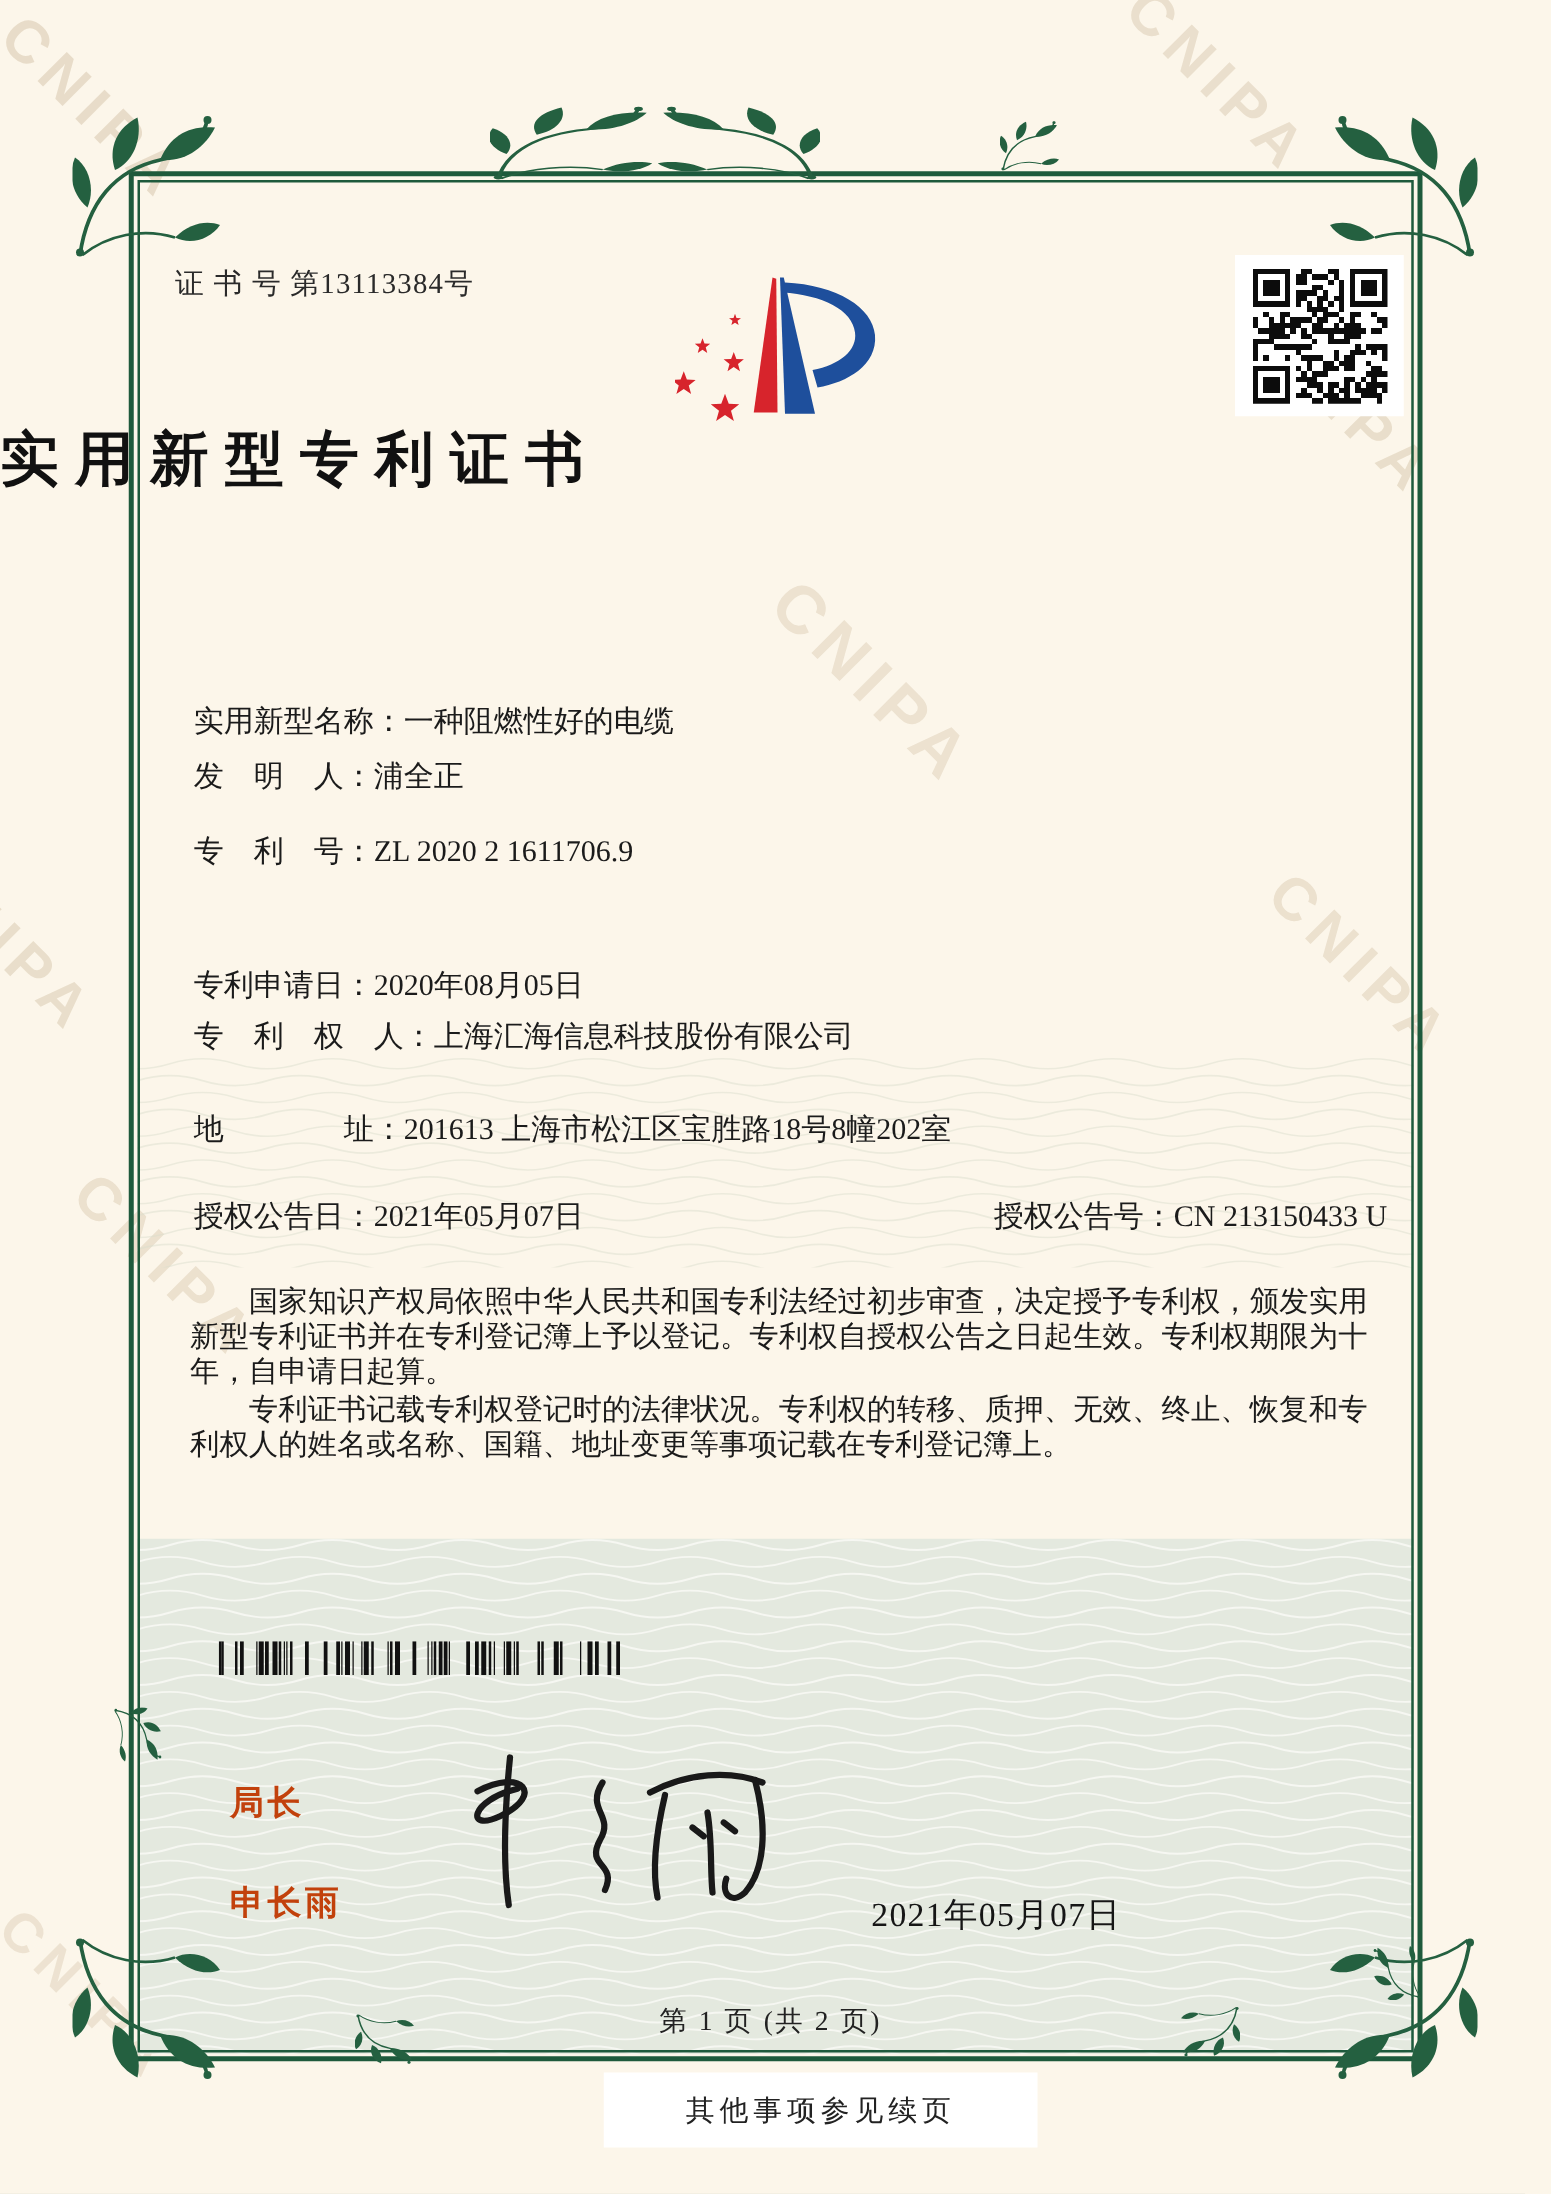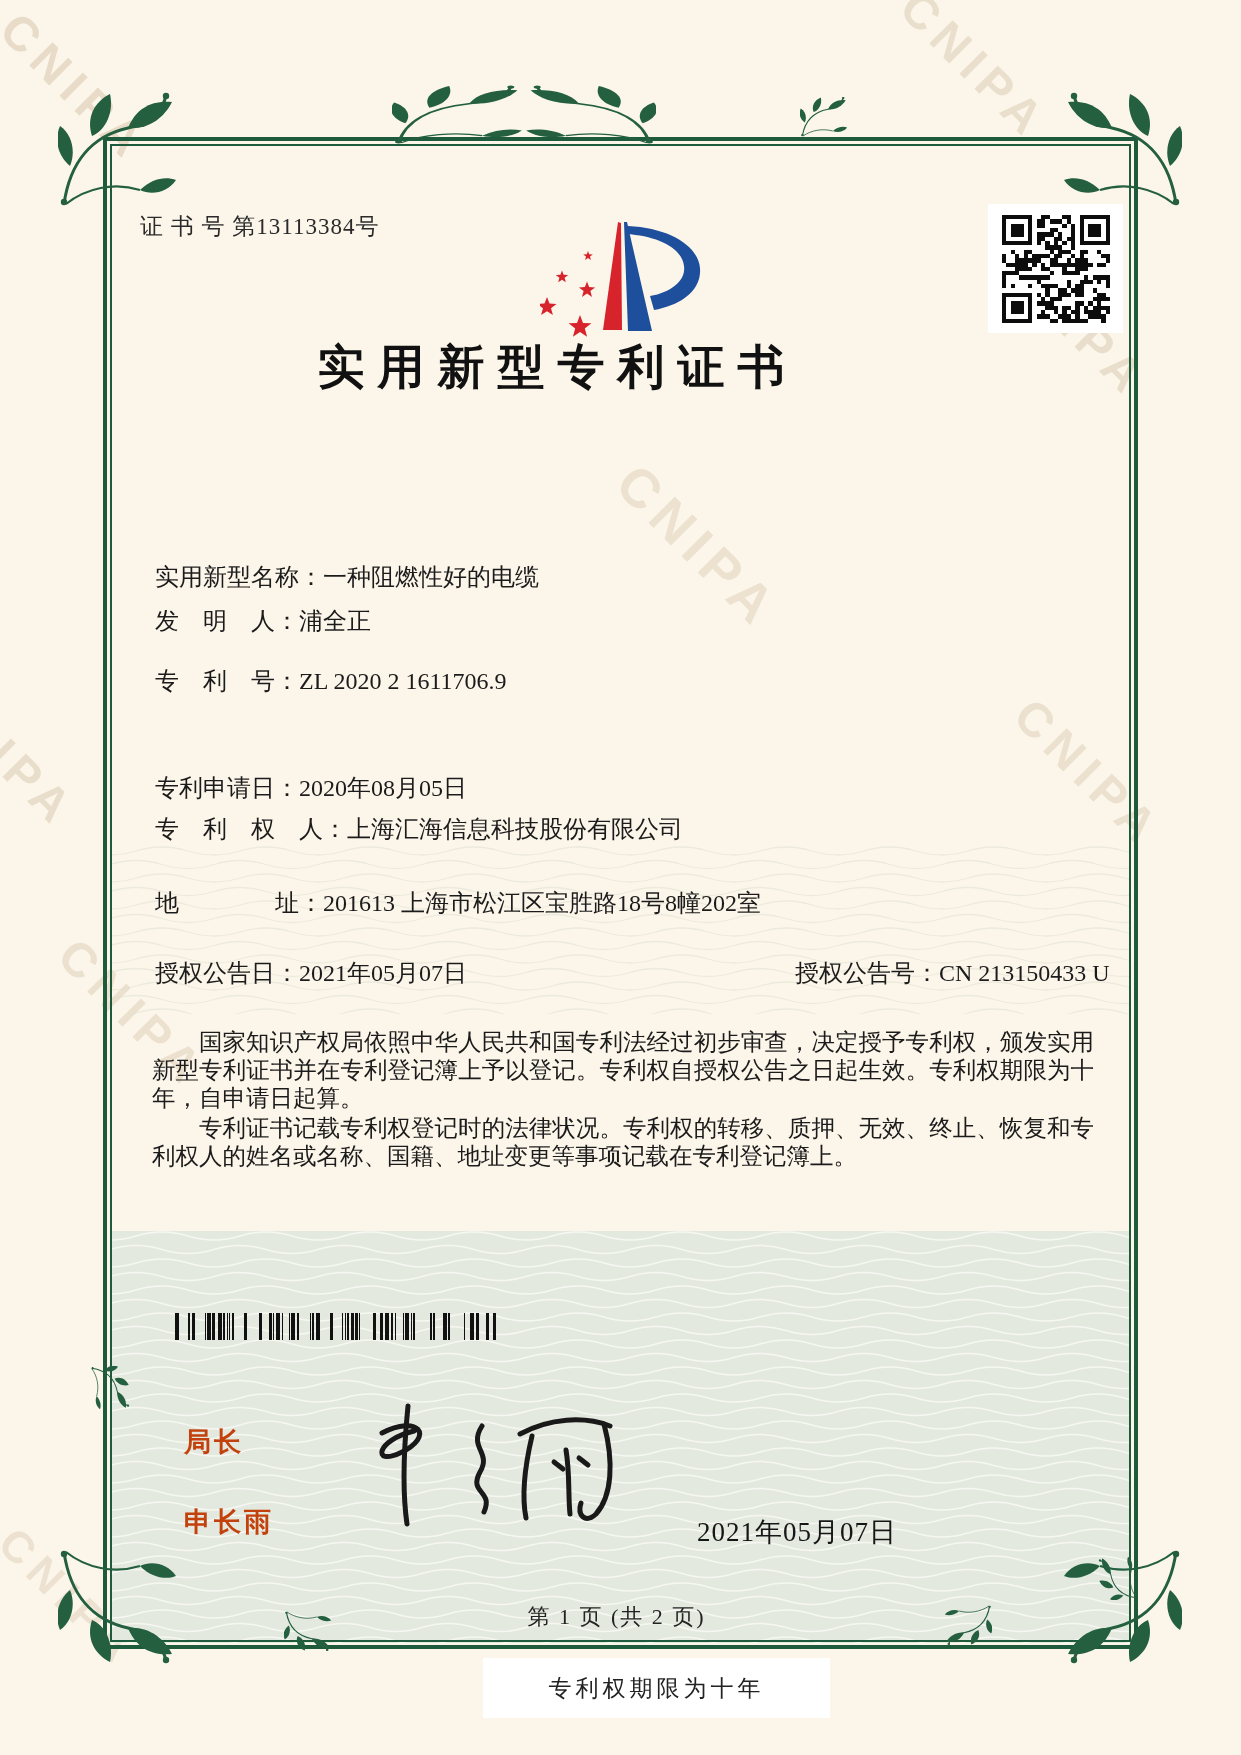--- a/index.html
+++ b/index.html
@@ -16,21 +16,21 @@
   .band svg{display:block;width:100%;height:100%;}
   
   .wm{position:absolute;font:700 48px "Liberation Sans",sans-serif;letter-spacing:8px;
       color:rgba(201,179,148,.38);transform:rotate(45deg);transform-origin:0 0;white-space:nowrap;}
   
   .cert-no{position:absolute;left:140px;top:211px;font-size:23px;letter-spacing:1px;color:#2a2a2a;}
   .logo{position:absolute;left:540px;top:218px;width:170px;height:120px;}
   .qr-panel{position:absolute;left:988px;top:204px;width:135px;height:129px;background:#ffffff;
             display:flex;align-items:center;justify-content:center;}
   .qr-panel svg{width:108px;height:108px;}
-  .title{position:absolute;left:0;top:336px;width:1115px;text-align:center;
+  .title{position:absolute;left:0;top:336px;width:1115px;text-align:left;
          font-size:47px;font-weight:700;letter-spacing:13px;color:#111;}
   
   .row{position:absolute;left:155px;font-size:24px;white-space:nowrap;color:#1b1b1b;}
   .row .lbl{color:#1b1b1b;}
   .grant2{position:absolute;left:640px;top:0;}
   
   .paras{position:absolute;left:152px;top:1028px;width:942px;font-size:23.5px;line-height:28px;
          text-align:justify;color:#1b1b1b;}
   .paras p{margin:0;text-indent:2em;}
   .paras p + p{margin-top:2px;}
@@ -600,16 +600,16 @@
         <path d="M234,26 C244,64 242,98 226,116 C215,126 207,117 211,105" fill="none" stroke="#191919" stroke-width="5" stroke-linecap="round"></path>
         <path d="M196,52 C200,76 198,98 200,116" fill="none" stroke="#191919" stroke-width="5" stroke-linecap="round"></path>
         <path d="M184,64 l9,7" fill="none" stroke="#191919" stroke-width="5" stroke-linecap="round"></path>
         <path d="M209,60 l9,7" fill="none" stroke="#191919" stroke-width="5" stroke-linecap="round"></path>
       </svg>
   </div>
 
   <div class="issue-date">2021年05月07日</div>
   <div class="page-ind">第 1 页 (共 2 页)</div>
   <div class="footer-box">
-    <span>专利权期限为十年</span>
+    <span>其他事项参见续页</span>
   </div>
 
 </div>
 
 </body></html>

